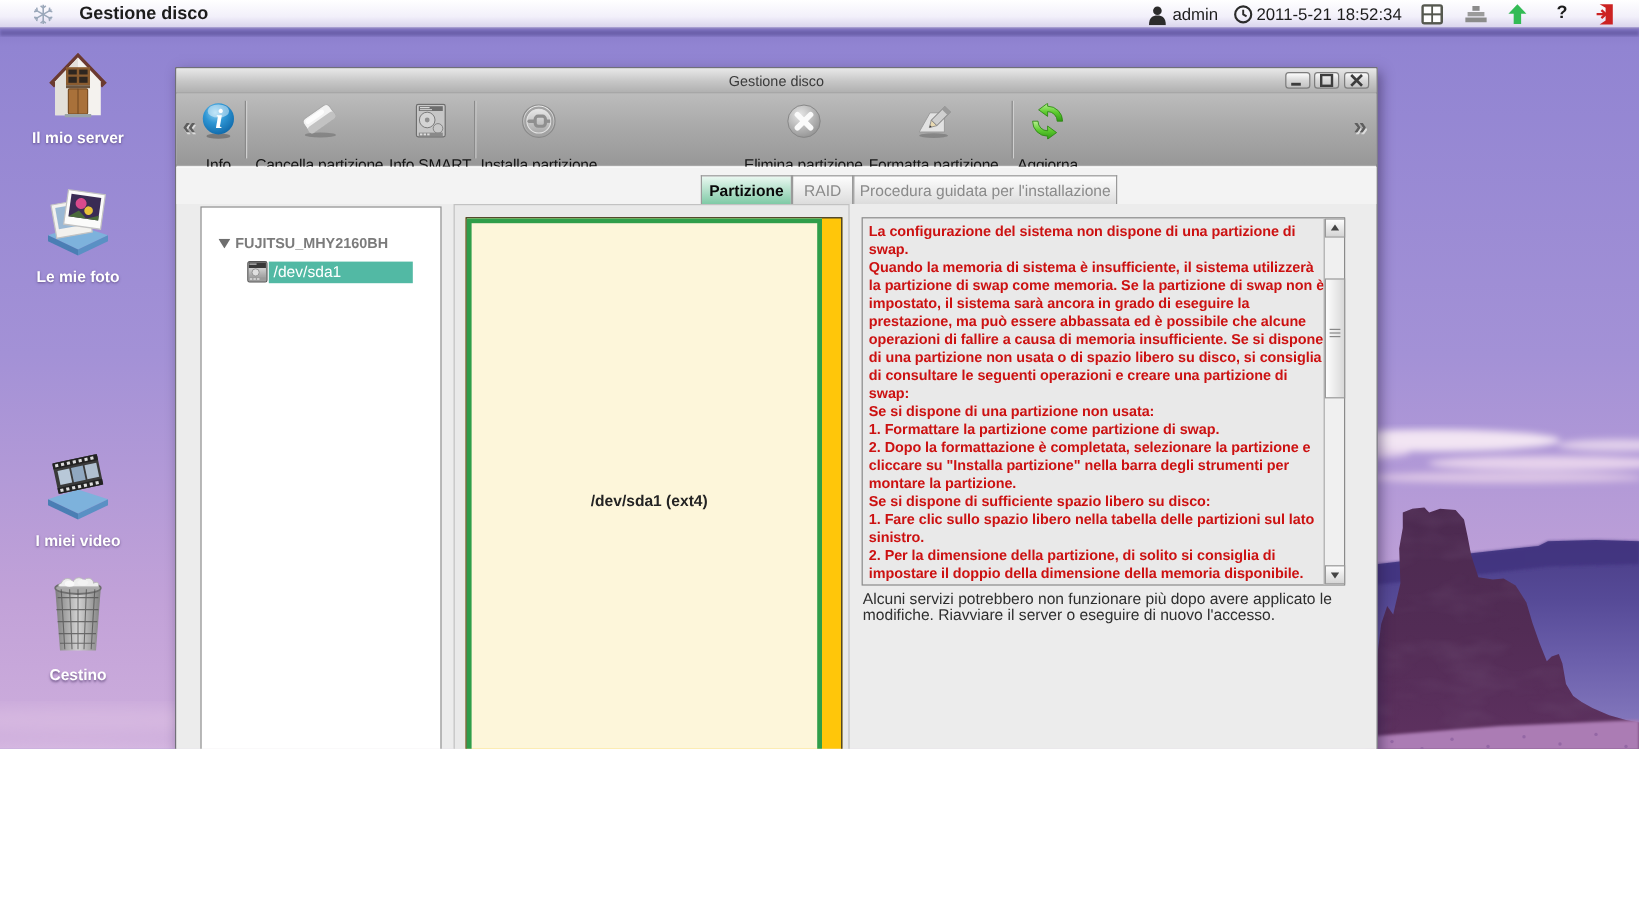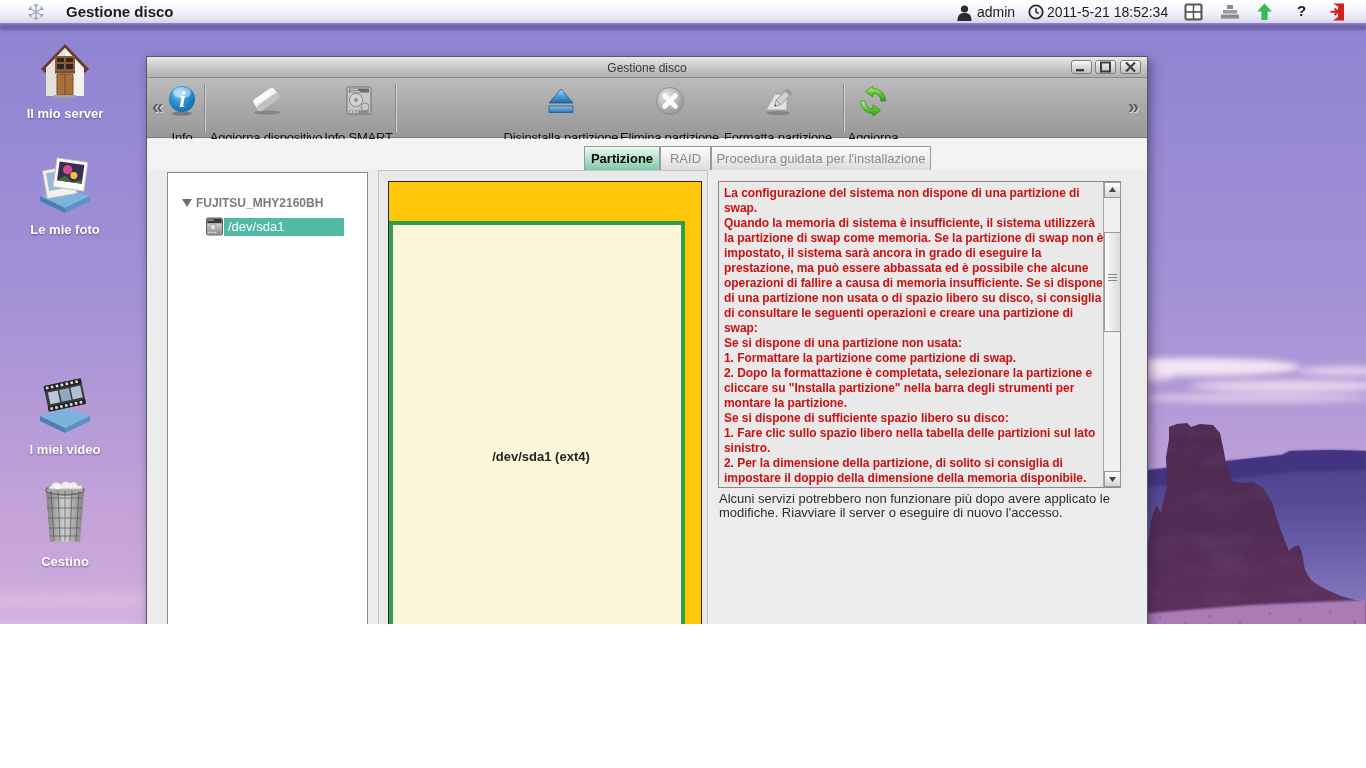--- a/index.html
+++ b/index.html
@@ -39,21 +39,21 @@
 #content { position:absolute; left:0; top:82px; width:1000px; height:538px; background:#ececec; border-top:1px solid #f8f8f8; }
 
 .tab { position:absolute; top:6px; height:24px; border:1px solid #9a9a9a; border-bottom:none;
   font-size:13px; text-align:center; line-height:23px; }
 .tab.inactive { background:linear-gradient(#fdfdfd,#dcdcdc); color:#8a8a8a; }
 .tab.active { background:linear-gradient(#eaf8f1,#7fcaa6); color:#0a0a0a; font-weight:bold; }
 
 #tree { position:absolute; left:20px; top:32px; width:201px; height:490px; background:#fff; border:1px solid #8a8a8a; }
 #pmap-panel { position:absolute; left:231px; top:30px; width:330px; height:492px; background:#e9e9e9; border:1px solid #c2c2c2; }
 #pbox { position:absolute; left:9px; top:10px; width:314px; height:462px; border:1px solid #2a2a2a; background:#ffc60a; }
-#pbox .part1 { position:absolute; left:0; top:0; width:296px; height:460px; background:#fdf6da; border:4px solid #2f9e4a;margin-top:39px; }
+#pbox .part1 { position:absolute; left:0; top:0; width:296px; height:460px; background:#fdf6da; border:4px solid #2f9e4a; }
 #pbox .plabel { position:absolute; left:0; top:224px; width:296px; text-align:center; font-size:13px; font-weight:bold; color:#242424; }
 
 #infobox { position:absolute; left:571px; top:41px; width:403px; height:307px; border:1px solid #8a8a8a; background:#e9e9e9; }
 #infotext { position:absolute; left:5px; top:4px; width:383px; height:300px; overflow:hidden;
   font-size:12px; line-height:15px; font-weight:bold; color:#cc1111; letter-spacing:-0.05px; }
 #sbar { position:absolute; right:0; top:0; width:17px; height:305px; background:#f0f0f0; border-left:1px solid #aaa; }
 .sbtn { position:absolute; left:0; width:17px; height:16px; background:linear-gradient(#fdfdfd,#d5d5d5); border:1px solid #999; }
 #sthumb { position:absolute; left:0; top:50px; width:17px; height:100px; background:linear-gradient(90deg,#fdfdfd,#d9d9d9); border:1px solid #999; }
 #note { position:absolute; left:572px; top:352px; width:410px; font-size:13px; line-height:13.5px; color:#2e2e2e; }
 
@@ -412,21 +412,21 @@
       <div class="ic">
             <svg width="40" height="30" viewBox="0 0 40 30">
         <ellipse cx="21" cy="26.5" rx="13" ry="2" fill="rgba(60,60,60,0.3)"></ellipse>
         <g transform="rotate(-35 20 13)">
           <rect x="7" y="6" width="26" height="14" rx="3.5" fill="#f2f2f2" stroke="#a8a8a8" stroke-width="0.8"></rect>
           <rect x="7" y="13.5" width="26" height="6.5" rx="3" fill="#c2c2c2"></rect>
           <rect x="9" y="7.5" width="18" height="4" rx="2" fill="#fdfdfd"></rect>
         </g>
       </svg>
           </div>
-      <div class="tl">Aggiorna dispositivo</div>
+      <div class="tl">Cancella partizione</div>
     </div>
 
     <div class="tbtn" style="left:176px;width:71px">
       <div class="ic">
             <svg width="26" height="30" viewBox="0 0 26 30">
         <rect x="1" y="1" width="24" height="27" rx="1.5" fill="#c6c6c6" stroke="#6e6e6e" stroke-width="1"></rect>
         <rect x="3" y="2.5" width="20" height="4" fill="#6d6d6d"></rect>
         <rect x="4" y="3.2" width="8" height="1" fill="#ddd"></rect>
               <rect x="4" y="5" width="10" height="0.8" fill="#ddd"></rect>
         <circle cx="10" cy="14" r="6.5" fill="#d4d4d4" stroke="#777" stroke-width="0.8"></circle>
@@ -434,41 +434,40 @@
         <circle cx="19" cy="21" r="4" fill="#c9c9c9" stroke="#777" stroke-width="0.7"></circle>
         <rect x="3" y="24.5" width="20" height="3" fill="#8a8a8a"></rect>
         <rect x="4" y="25.2" width="2" height="1.6" fill="#ddd"></rect>
               <rect x="7" y="25.2" width="2" height="1.6" fill="#ddd"></rect>
               <rect x="10" y="25.2" width="2" height="1.6" fill="#ddd"></rect>
       </svg>
           </div>
       <div class="tl">Info SMART</div>
     </div>
 
-
-    <div class="tbtn" style="left:354px;width:120px">
+    <div class="tbtn" style="left:251px;width:102px">
       <div class="ic">
             <svg width="30" height="30" viewBox="0 0 30 30">
         <defs>
-                <linearGradient id="ej" x1="0" y1="0" x2="0" y2="1">
-          <stop offset="0" stop-color="#bfe0f5"></stop>
-                  <stop offset="0.5" stop-color="#4f9fd4"></stop>
-                  <stop offset="1" stop-color="#1f6aa8"></stop>
-        </linearGradient>
-                <linearGradient id="ej2" x1="0" y1="0" x2="0" y2="1">
-          <stop offset="0" stop-color="#8ec4e8"></stop>
-                  <stop offset="1" stop-color="#2a72b0"></stop>
+                <linearGradient id="ring" x1="0" y1="0" x2="0" y2="1">
+          <stop offset="0" stop-color="#f2f2f2"></stop>
+                  <stop offset="1" stop-color="#9e9e9e"></stop>
         </linearGradient>
               </defs>
-        <path d="M15 3 L27 17 H3 Z" fill="url(#ej)" stroke="#1c5c94" stroke-width="0.8"></path>
-        <rect x="3" y="20" width="24" height="6.5" fill="url(#ej2)" stroke="#1c5c94" stroke-width="0.8"></rect>
+        <circle cx="15" cy="15" r="13.5" fill="url(#ring)" stroke="#8a8a8a" stroke-width="1"></circle>
+        <circle cx="15" cy="15" r="11.2" fill="none" stroke="#a2a2a2" stroke-width="2"></circle>
+        <circle cx="15" cy="15" r="9.9" fill="none" stroke="#e2e2e2" stroke-width="0.9"></circle>
+        <rect x="5.5" y="13.6" width="7" height="2.8" rx="1.4" fill="#8f8f8f"></rect>
+        <rect x="12" y="10.8" width="8.5" height="8.4" rx="2.4" fill="none" stroke="#8f8f8f" stroke-width="2.6"></rect>
+        <rect x="21.5" y="13.6" width="3" height="2.8" fill="#8f8f8f"></rect>
       </svg>
           </div>
-      <div class="tl">Disinstalla partizione</div>
-    </div>
+      <div class="tl">Installa partizione</div>
+    </div>
+
 
     <div class="tbtn" style="left:471px;width:103px">
       <div class="ic">
             <svg width="30" height="30" viewBox="0 0 30 30">
         <defs>
                 <radialGradient id="xg" cx="0.38" cy="0.3" r="0.8">
           <stop offset="0" stop-color="#e6e6e6"></stop>
                   <stop offset="0.55" stop-color="#b5b5b5"></stop>
                   <stop offset="1" stop-color="#8d8d8d"></stop>
         </radialGradient>

